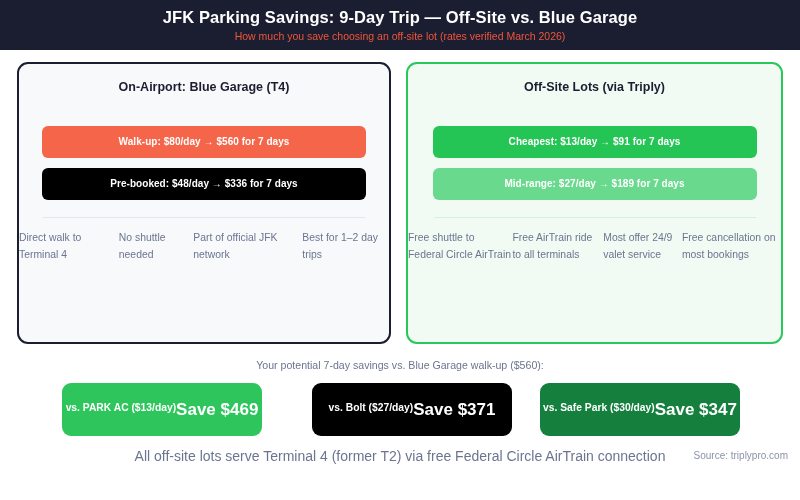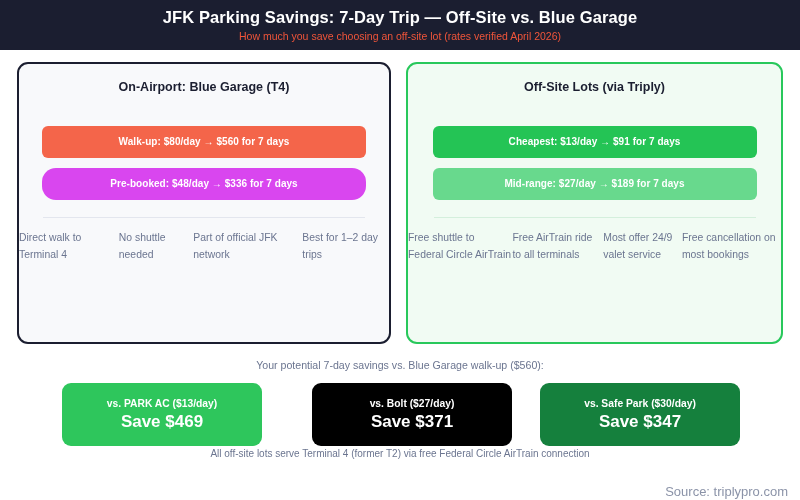--- a/index.html
+++ b/index.html
@@ -87,21 +87,21 @@
     align-items: center;
     justify-content: center;
     color: #ffffff;
     font-size: 10px;
     font-weight: bold;
     letter-spacing: 0.05px;
   }
   .bar-1 { margin-top: 16px; }
   .bar-2 { margin-top: 10px; }
   .bar-red-strong  { background: #f4654a; }
-  .bar-red-light   { background: #d946ef; border-radius: 14px; }
+  .bar-red-light   { background: #000000; }
   .bar-green-strong{ background: #24c455; }
   .bar-green-light { background: #68d98d; }
 
   .divider {
     width: 322px;
     height: 1px;
     margin-top: 17px;
     background: #e3e6ee;
   }
   .divider-green { background: #d4efdc; }
@@ -130,24 +130,24 @@
   }
   .savings-row {
     position: absolute;
     left: 0; top: 383px;
     width: 800px;
     height: 54px;
   }
   .savings-card {
     position: absolute;
     top: 0;
-    height: 63px;
+    height: 53px;
     border-radius: 9px;
     display: flex;
-    flex-direction: column;
+    flex-direction: row;
     align-items: center;
     justify-content: center;
     color: #ffffff;
   }
   .savings-card .sc-label {
     font-size: 10.3px;
     font-weight: bold;
     line-height: 1;
     margin-bottom: 3px;
   }
@@ -158,38 +158,38 @@
   }
   .sc-0 { left: 62px;  width: 200px; background: #2ec65c; }
   .sc-1 { left: 312px; width: 200px; background: #000000; }
   .sc-2 { left: 540px; width: 200px; background: #15803d; }
 
   .footnote {
     position: absolute;
     left: 0; top: 449px;
     width: 800px;
     text-align: center;
+    font-size: 14px;
+    color: #6b7590;
+    line-height: 1;
+  }
+  .source {
+    position: absolute;
+    right: 12px; top: 451px;
     font-size: 10px;
-    color: #6b7590;
-    line-height: 1;
-  }
-  .source {
-    position: absolute;
-    right: 12px; top: 485px;
-    font-size: 13px;
     color: #8b93a8;
     line-height: 1;
   }
 </style>
 </head>
 <body>
 
 <div class="header">
-  <div class="header-title">JFK Parking Savings: 7-Day Trip — Off-Site vs. Blue Garage</div>
-  <div class="header-sub">How much you save choosing an off-site lot (rates verified April 2026)</div>
+  <div class="header-title">JFK Parking Savings: 9-Day Trip — Off-Site vs. Blue Garage</div>
+  <div class="header-sub">How much you save choosing an off-site lot (rates verified March 2026)</div>
 </div>
 
 <div class="panels">
 
   <div class="panel panel-left">
     <div class="panel-title">On-Airport: Blue Garage (T4)</div>
 
     <div class="bar bar-1 bar-red-strong">Walk-up: $80/day → $560 for 7 days</div>
     <div class="bar bar-2 bar-red-light">Pre-booked: $48/day → $336 for 7 days</div>
 

